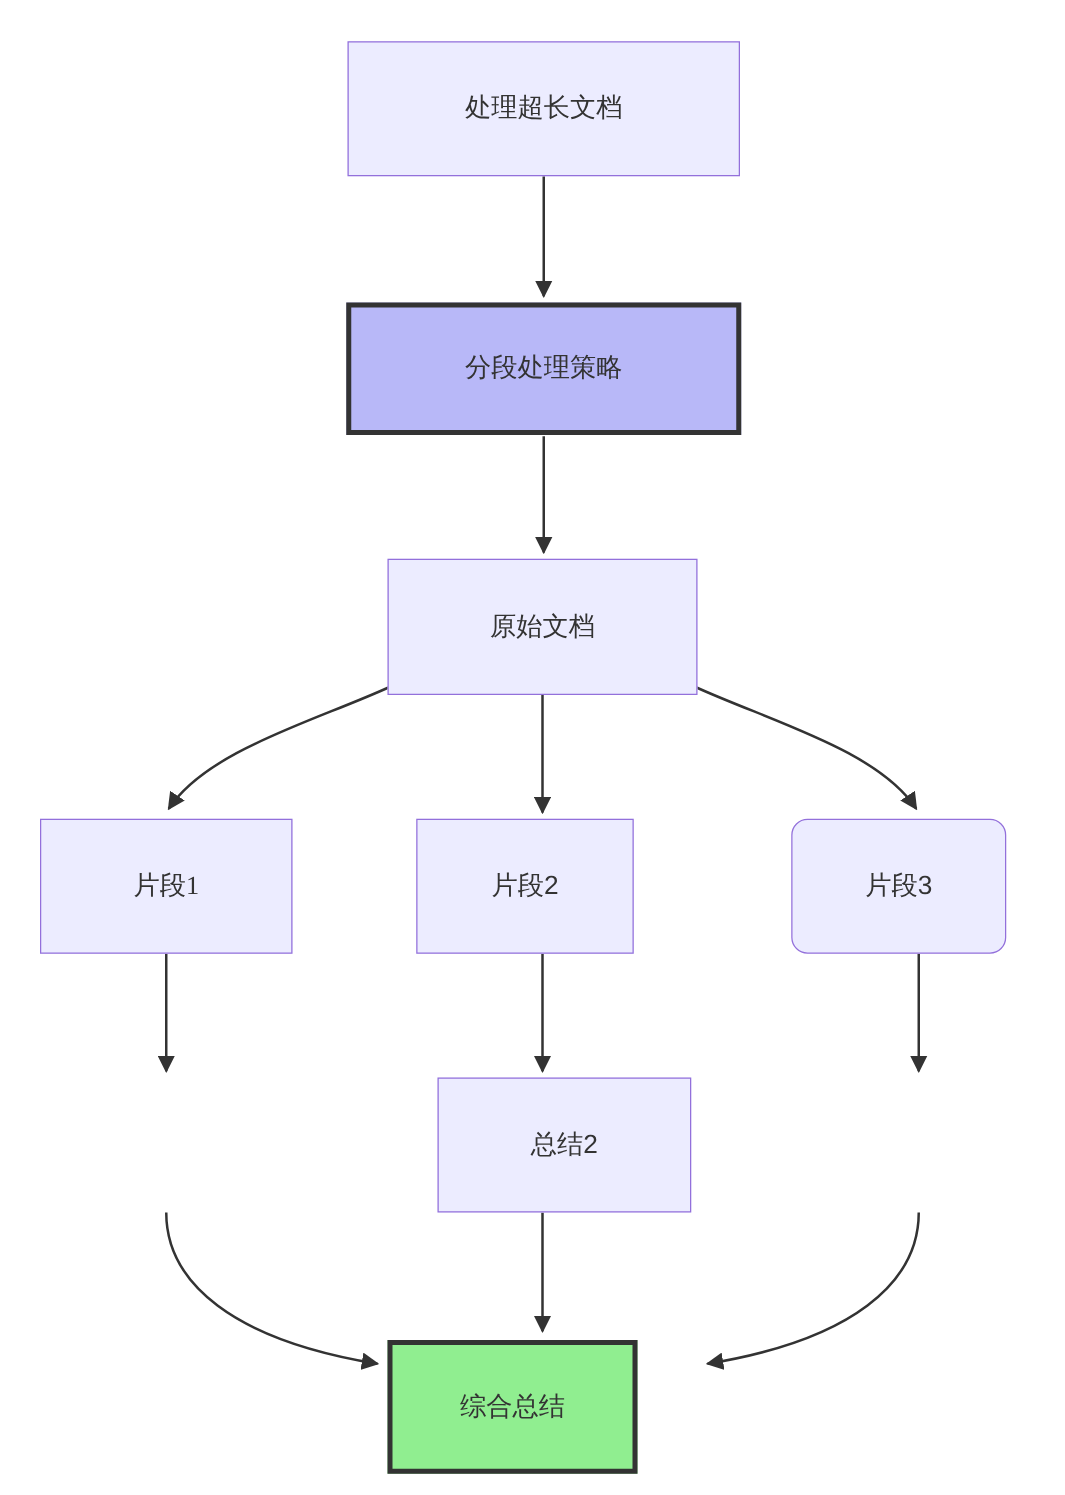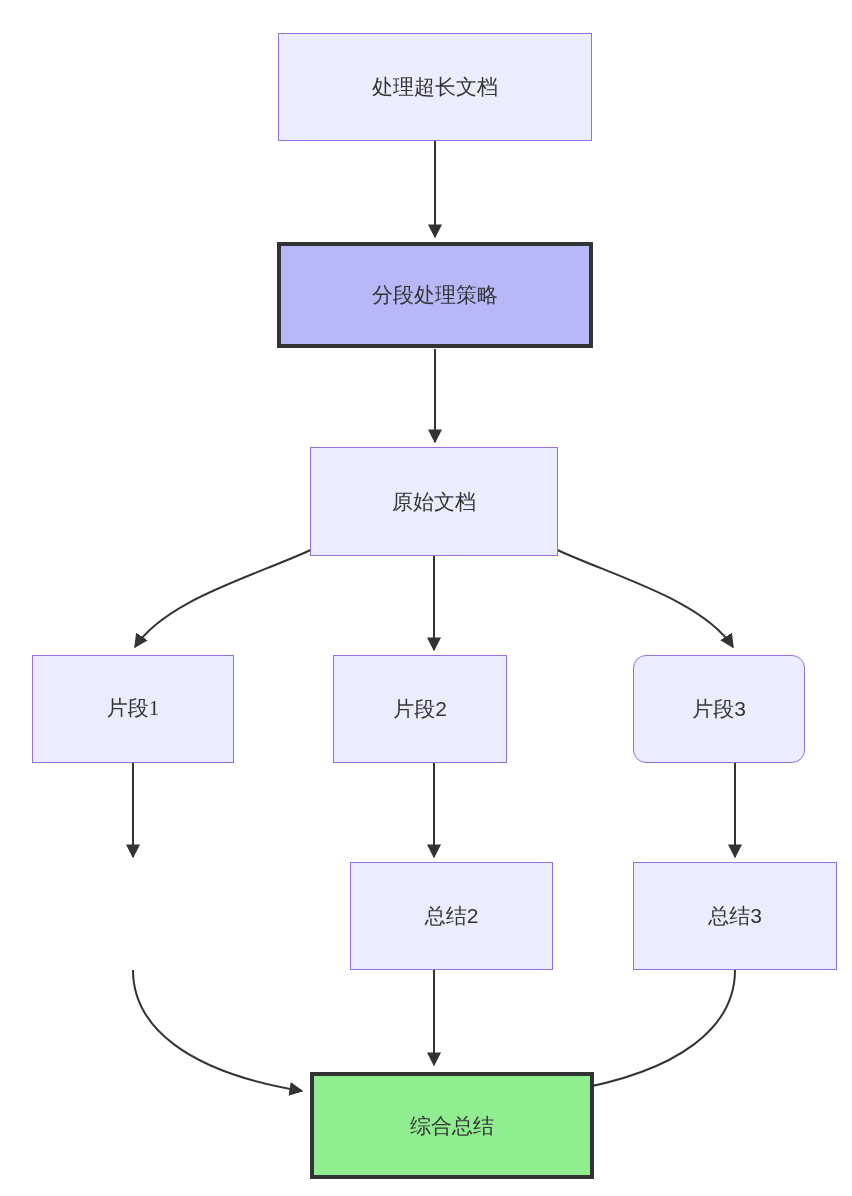--- a/index.html
+++ b/index.html
@@ -51,21 +51,21 @@
   
   .n-a  { left: 278px; top: 33px;   width: 314px; height: 108px; }
   .n-b  { left: 277px; top: 242px;  width: 316px; height: 106px; }
   .n-c  { left: 310px; top: 447px;  width: 248px; height: 109px; text-align: center; }
   .n-d1 { left: 32px;  top: 655px;  width: 202px; height: 108px; font-family: Liberation Serif, serif; }
   .n-d2 { left: 333px; top: 655px;  width: 174px; height: 108px; }
   .n-d3 { left: 633px; top: 655px;  width: 172px; height: 108px; border-radius: 13px; }
   .n-e1 { left: 32px;  top: 862px;  width: 202px; height: 108px; }
   .n-e2 { left: 333px; top: 862px;  width: 203px; height: 108px; margin-left: 17px; }
   .n-e3 { left: 633px; top: 862px;  width: 204px; height: 108px; }
-  .n-f  { left: 310px; top: 1072px; width: 284px; height: 107px; }
+  .n-f  { left: 310px; top: 1072px; width: 200px; height: 107px; }
 </style>
 </head>
 <body>
 
 <div class="canvas">
 
   <svg class="edge-layer" width="852" height="1196" viewBox="0 0 852 1196" xmlns="http://www.w3.org/2000/svg">
     <defs>
       <marker id="arrow" viewBox="0 0 10 10" refX="9" refY="5" markerWidth="7" markerHeight="7" orient="auto">
         <path d="M0,0 L10,5 L0,10 z" fill="#333333"></path>
@@ -106,21 +106,18 @@
 
   <div class="node n-d3">
     <span>片段3</span>
   </div>
 
 
   <div class="node n-e2">
     <span>总结2</span>
   </div>
 
-  <div class="node n-e3">
-    <span>总结3</span>
-  </div>
 
   <div class="node success n-f">
     <span>综合总结</span>
   </div>
 
 </div>
 
 </body></html>

